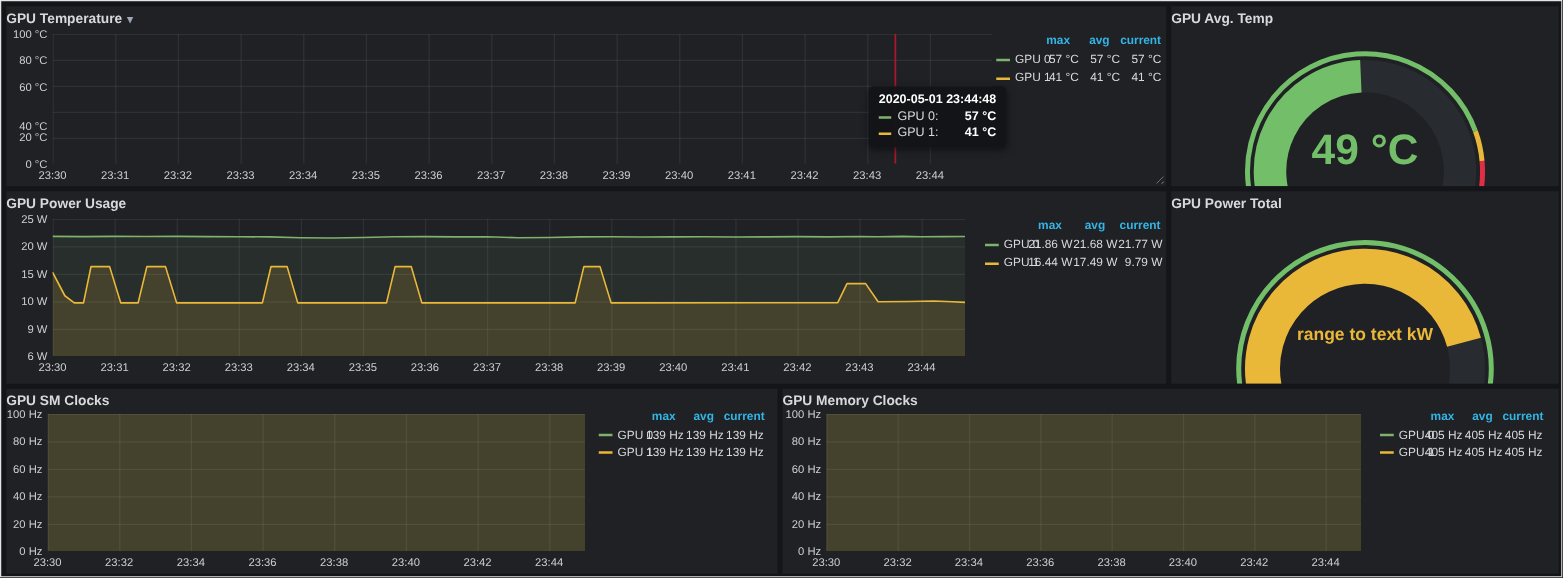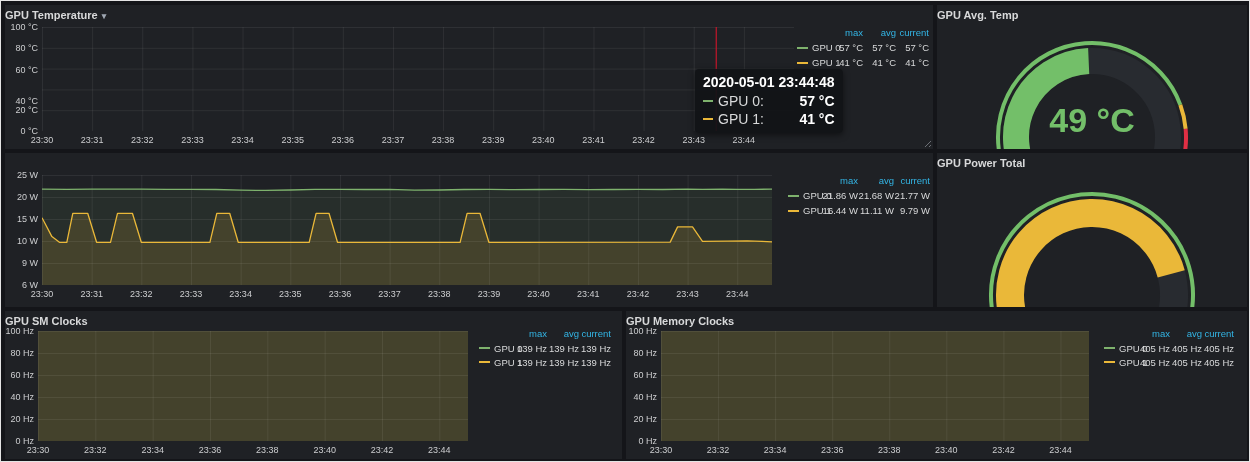--- a/index.html
+++ b/index.html
@@ -16,27 +16,27 @@
     white-space:nowrap;z-index:5;
   }
   .caret{color:#9fa7b3;font-size:9px;margin-left:4px;}
   .chart-mount,.gauge-mount{position:absolute;left:0;top:0;right:0;bottom:0;}
   .axis-label{position:absolute;font-size:9px;color:#cdced0;white-space:nowrap;}
   .y-label{text-align:right;}
   .x-label{text-align:center;}
   .legend{position:absolute;font-size:9.5px;color:#d8d9da;z-index:6;}
   .legend-row{display:flex;align-items:center;}
   .legend-header{display:flex;}
-  .legend-header span{font-weight:normal;color:#33b5e5;text-align:right;}
+  .legend-header span{font-weight:bold;color:#33b5e5;text-align:center;}
   .legend .dash{display:inline-block;width:11px;height:2px;margin-right:4px;flex:none;}
   .legend .sname{white-space:nowrap;cursor:pointer;}
   .legend .sval{text-align:right;white-space:nowrap;}
   .tooltip{
     position:absolute;z-index:10;background:rgba(17,19,23,.93);border-radius:4px;
-    padding:5px 8px 6px 8px;font-size:14px;color:#d8d9da;
+    padding:5px 8px 6px 8px;font-size:10px;color:#d8d9da;
     box-shadow:0 2px 6px rgba(0,0,0,.5);white-space:nowrap;
   }
   .tt-time{font-weight:bold;color:#ffffff;margin-bottom:3px;}
   .tt-row{display:flex;align-items:center;margin-top:2px;}
   .tt-row .dash{display:inline-block;width:10px;height:2px;margin-right:5px;}
   .tt-name{margin-right:10px;}
   .tt-val{font-weight:bold;color:#fff;margin-left:auto;}
   .gauge-value{
     position:absolute;left:0;right:0;text-align:center;font-weight:bold;z-index:4;
   }
@@ -151,20 +151,23 @@
           <path d="M 92.74 157.59 A 76 76 0 0 1 151.68 38.07" stroke="#73bf69" stroke-width="26" fill="none"></path>
           <path d="M 78.00 167.92 A 94 94 0 1 1 243.33 81.85" stroke="#73bf69" stroke-width="4" fill="none"></path>
           <path d="M 243.33 81.85 A 94 94 0 0 1 248.64 105.81" stroke="#eab839" stroke-width="4" fill="none"></path>
           <path d="M 248.64 105.81 A 94 94 0 0 1 232.00 167.92" stroke="#e02f44" stroke-width="4" fill="none"></path>
         </svg>
       </div>
     <div class="gauge-value" id="gval-4" style="top: 96px; font-size: 34px; color: rgb(115, 191, 105);">49 °C</div>
   </div>
 
   <div class="panel" style="left:4px;top:152px;width:928px;height:154px">
+    <div class="panel-title">
+      <span>GPU Power Usage</span>
+    </div>
     <div class="chart-mount">
         <svg width="730" height="110" viewBox="0 0 730 110" style="position:absolute;left:37px;top:22px;overflow:hidden">
           <polygon points="0.0,14.1 24.8,14.3 49.7,14.1 74.5,14.2 99.3,14.1 124.1,14.3 149.0,14.4 173.8,14.5 198.6,15.2 223.5,15.4 248.3,15.0 273.1,14.4 298.0,14.3 322.8,14.5 347.6,14.4 372.4,15.2 397.3,15.0 422.1,14.5 446.9,14.4 471.8,14.6 496.6,14.5 521.4,14.4 546.3,14.6 571.1,14.5 595.9,14.3 620.7,14.5 645.6,14.2 660.5,14.4 680.3,14.1 695.2,14.4 712.6,14.3 730.0,14.2 730.0,110 0.0,110" fill="#7eb26d" fill-opacity="0.09"></polygon>
           <polygon points="0.0,42.7 9.9,61.6 17.4,67.3 24.8,67.3 30.8,38.3 45.7,38.3 54.6,67.3 68.5,67.3 75.5,38.3 90.4,38.3 99.3,67.3 167.9,67.3 174.8,38.3 187.7,38.3 196.2,67.3 267.2,67.3 274.1,38.3 287.0,38.3 295.5,67.3 418.1,67.3 425.1,38.3 438.0,38.3 446.9,67.3 628.2,67.1 635.6,51.9 650.5,51.9 660.5,66.4 685.3,66.2 705.2,65.8 720.1,66.4 730.0,66.9 730.0,110 0.0,110" fill="#eab839" fill-opacity="0.15"></polygon>
           <g stroke="rgba(255,255,255,0.07)" stroke-width="1">
             <line x1="0" y1="110.5" x2="730" y2="110.5"></line>
             <line x1="0" y1="88.5" x2="730" y2="88.5"></line>
             <line x1="0" y1="66.5" x2="730" y2="66.5"></line>
             <line x1="0" y1="44.5" x2="730" y2="44.5"></line>
             <line x1="0" y1="22.5" x2="730" y2="22.5"></line>
@@ -219,39 +222,40 @@
             <span class="dash" style="background: rgb(126, 178, 109);"></span>
             <span class="sname" style="width: 19px;">GPU 0</span>
             <span class="sval" style="width: 36px;">21.86 W</span>
             <span class="sval" style="width: 36px;">21.68 W</span>
             <span class="sval" style="width: 36px;">21.77 W</span>
           </div>
           <div class="legend-row" style="height: 15px;">
             <span class="dash" style="background: rgb(234, 184, 57);"></span>
             <span class="sname" style="width: 19px;">GPU 1</span>
             <span class="sval" style="width: 36px;">16.44 W</span>
-            <span class="sval" style="width: 36px;">11.11 W</span>
+            <span class="sval" style="width: 36px;">17.49 W</span>
             <span class="sval" style="width: 36px;">9.79 W</span>
           </div>
         </div>
       </div>
   </div>
 
   <div class="panel" style="left:936px;top:152px;width:310px;height:154px">
     <div class="panel-title">
       <span>GPU Power Total</span>
     </div>
     <div class="gauge-mount">
         <svg width="310" height="136" viewBox="0 0 310 136" style="position:absolute;left:0;top:18px;overflow:hidden">
           <path d="M 87.83 171.03 A 82 82 0 1 1 222.17 171.03" stroke="#282b30" stroke-width="28" fill="none"></path>
           <path d="M 87.83 171.03 A 82 82 0 1 1 234.21 102.78" stroke="#eab839" stroke-width="28" fill="none"></path>
           <path d="M 72.27 181.93 A 101 101 0 1 1 254.47 141.54" stroke="#73bf69" stroke-width="4" fill="none"></path>
           <path d="M 254.47 141.54 A 101 101 0 0 1 237.73 181.93" stroke="#e02f44" stroke-width="4" fill="none"></path>
         </svg>
       </div>
+    <div class="gauge-value" id="gval-5" style="top: 106px; font-size: 14px; color: rgb(234, 184, 57);">range to text kW</div>
   </div>
 
   <div class="panel" style="left:4px;top:310px;width:617px;height:148px">
     <div class="panel-title">
       <span>GPU SM Clocks</span>
     </div>
     <div class="chart-mount">
         <svg width="430" height="110" viewBox="0 0 430 110" style="position:absolute;left:33px;top:20px;overflow:hidden">
           <polygon points="0.0,0.0 430.0,0.0 430.0,110 0.0,110" fill="#7eb26d" fill-opacity="0.09"></polygon>
           <polygon points="0.0,0.0 430.0,0.0 430.0,110 0.0,110" fill="#eab839" fill-opacity="0.15"></polygon>

